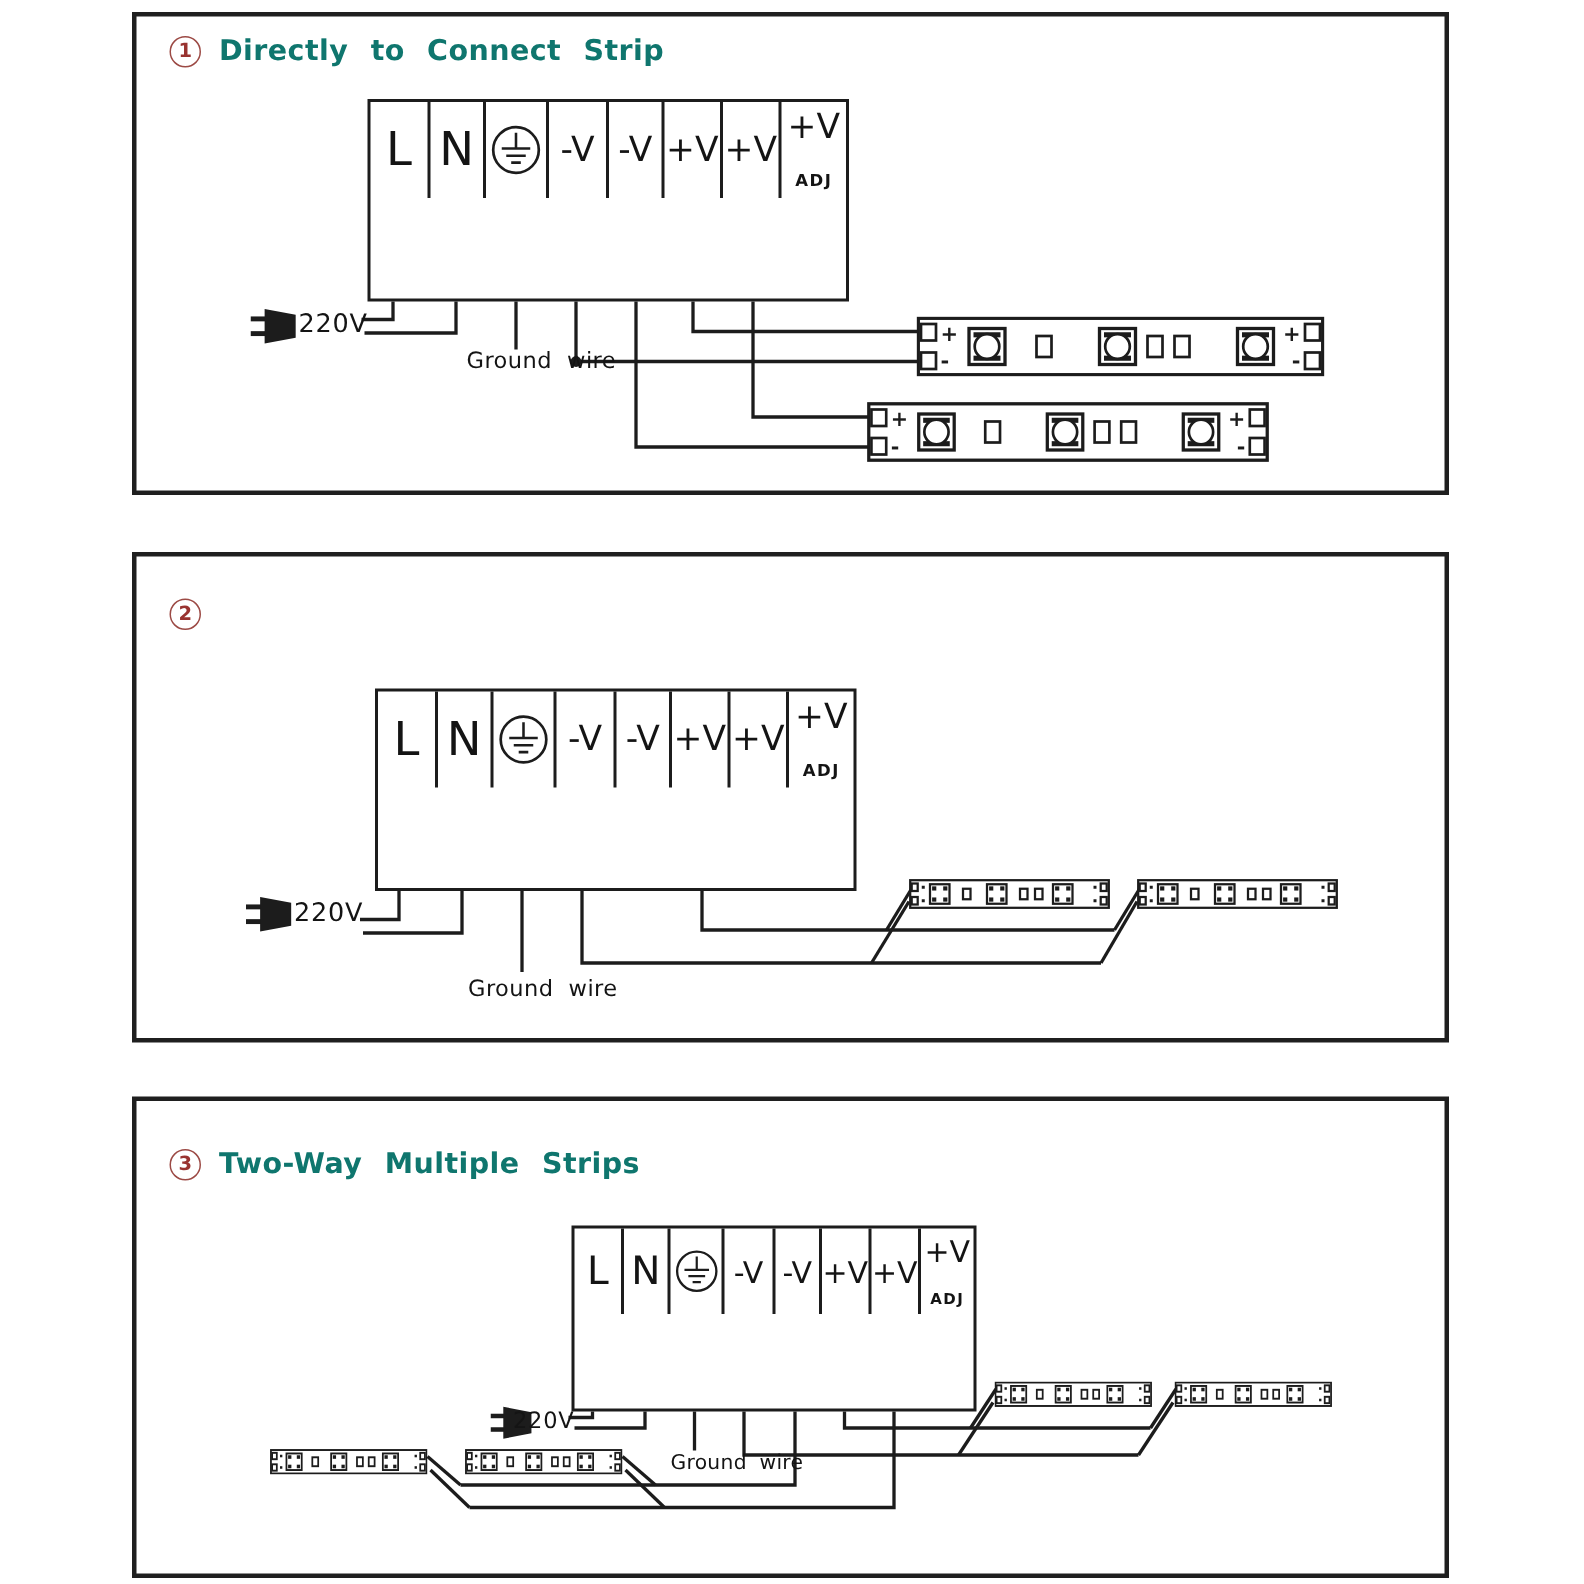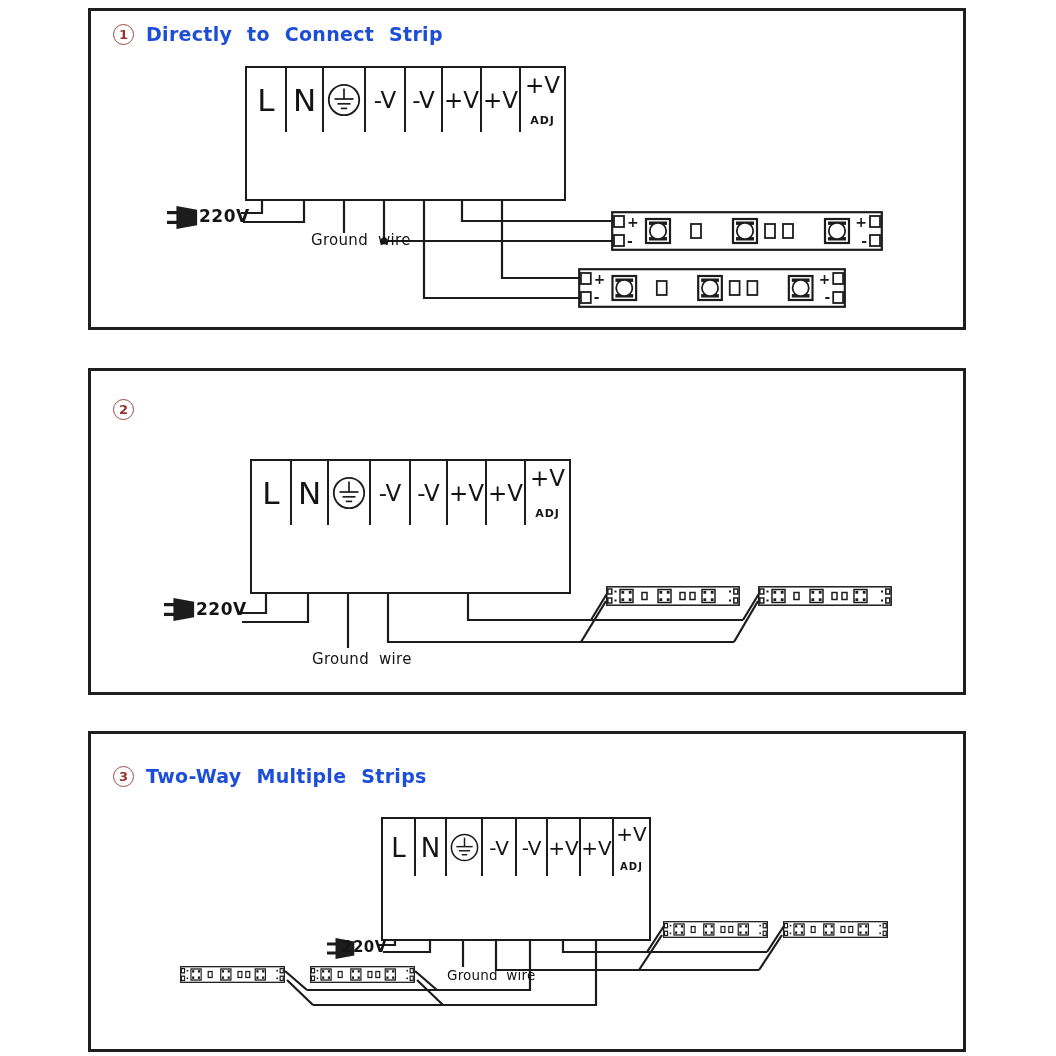--- a/index.html
+++ b/index.html
@@ -6,39 +6,39 @@
   body{font-family:"DejaVu Sans","Liberation Sans",sans-serif;}
   .canvas{position:relative;width:1056px;height:1056px;background:#fff;overflow:hidden;}
   .panel{position:absolute;background:#fff;border:3px solid #1f1f1f;box-sizing:border-box;overflow:hidden;}
   .panel-1{left:88px;top:8px;width:878px;height:322px;}
   .panel-2{left:88px;top:368px;width:878px;height:327px;}
   .panel-3{left:88px;top:731px;width:878px;height:321px;}
   .title{position:absolute;left:22px;display:flex;align-items:center;gap:12px;z-index:3;}
   .t1{top:12px;} .t2{top:28px;} .t3{top:31px;}
   .num{width:21px;height:21px;border:1.7px solid #9c4a45;border-radius:50%;color:#993330;
        font-size:13px;font-weight:700;display:flex;align-items:center;justify-content:center;box-sizing:border-box;}
-  .title-text{font-size:19px;font-weight:700;color:#1d4ed8;letter-spacing:.3px;word-spacing:8px;}
+  .title-text{font-size:19px;font-weight:700;color:#0f766e;letter-spacing:.3px;word-spacing:8px;}
   .psu{position:absolute;border:2.5px solid #1c1c1c;background:#fff;box-sizing:border-box;z-index:2;}
   .psu-a{left:154px;top:55px;width:321px;height:135px;}
   .psu-b{left:159px;top:88px;width:321px;height:135px;}
   .psu-c{left:290px;top:83px;width:270px;height:124px;}
   .cells{display:grid;}
   .psu-a .cells,.psu-b .cells{grid-template-columns:40px 37px 42px 40px 37px 39px 39px auto;height:64px;}
   .psu-c .cells{grid-template-columns:33px 31px 36px 34px 31px 33px 33px auto;height:57px;}
   .cell{border-right:2.5px solid #1c1c1c;display:flex;align-items:center;justify-content:center;
         font-size:23px;color:#141414;box-sizing:border-box;}
   .psu-c .cell{font-size:20px;border-right-width:2.2px;}
   .cell.ln{font-size:31px;}
   .psu-c .cell.ln{font-size:26px;}
   .cell.last{border-right:none;flex-direction:column;line-height:1;}
   .adj{font-size:11px;font-weight:700;letter-spacing:1px;margin-top:18px;}
   .psu-c .adj{font-size:10px;}
   .svglayer{position:absolute;left:0;top:0;width:100%;height:100%;z-index:1;}
   .flabel{position:absolute;color:#141414;z-index:3;white-space:nowrap;}
-  .v220{font-size:17px;font-weight:700;letter-spacing:.5px;text-align:right;}
+  .v220{font-size:17px;font-weight:400;letter-spacing:.5px;text-align:right;}
   .gndw{font-size:15px;letter-spacing:.3px;word-spacing:5px;margin-left:12px;}
   .gndw-sm{font-size:13.5px;letter-spacing:.2px;word-spacing:4px;}
   
   .w{fill:none;stroke:#1c1c1c;stroke-width:2.2;}
   .scr{fill:#fff;stroke:#1c1c1c;stroke-width:2;}
   .cr{stroke:#1c1c1c;stroke-width:1.7;}
   .s2{fill:#fff;stroke:#1c1c1c;stroke-width:2.2;}
   .s18{fill:#fff;stroke:#1c1c1c;stroke-width:1.8;}
   .s1{fill:#fff;stroke:#1c1c1c;stroke-width:1.5;}
   .f{fill:#1c1c1c;stroke:none;}

